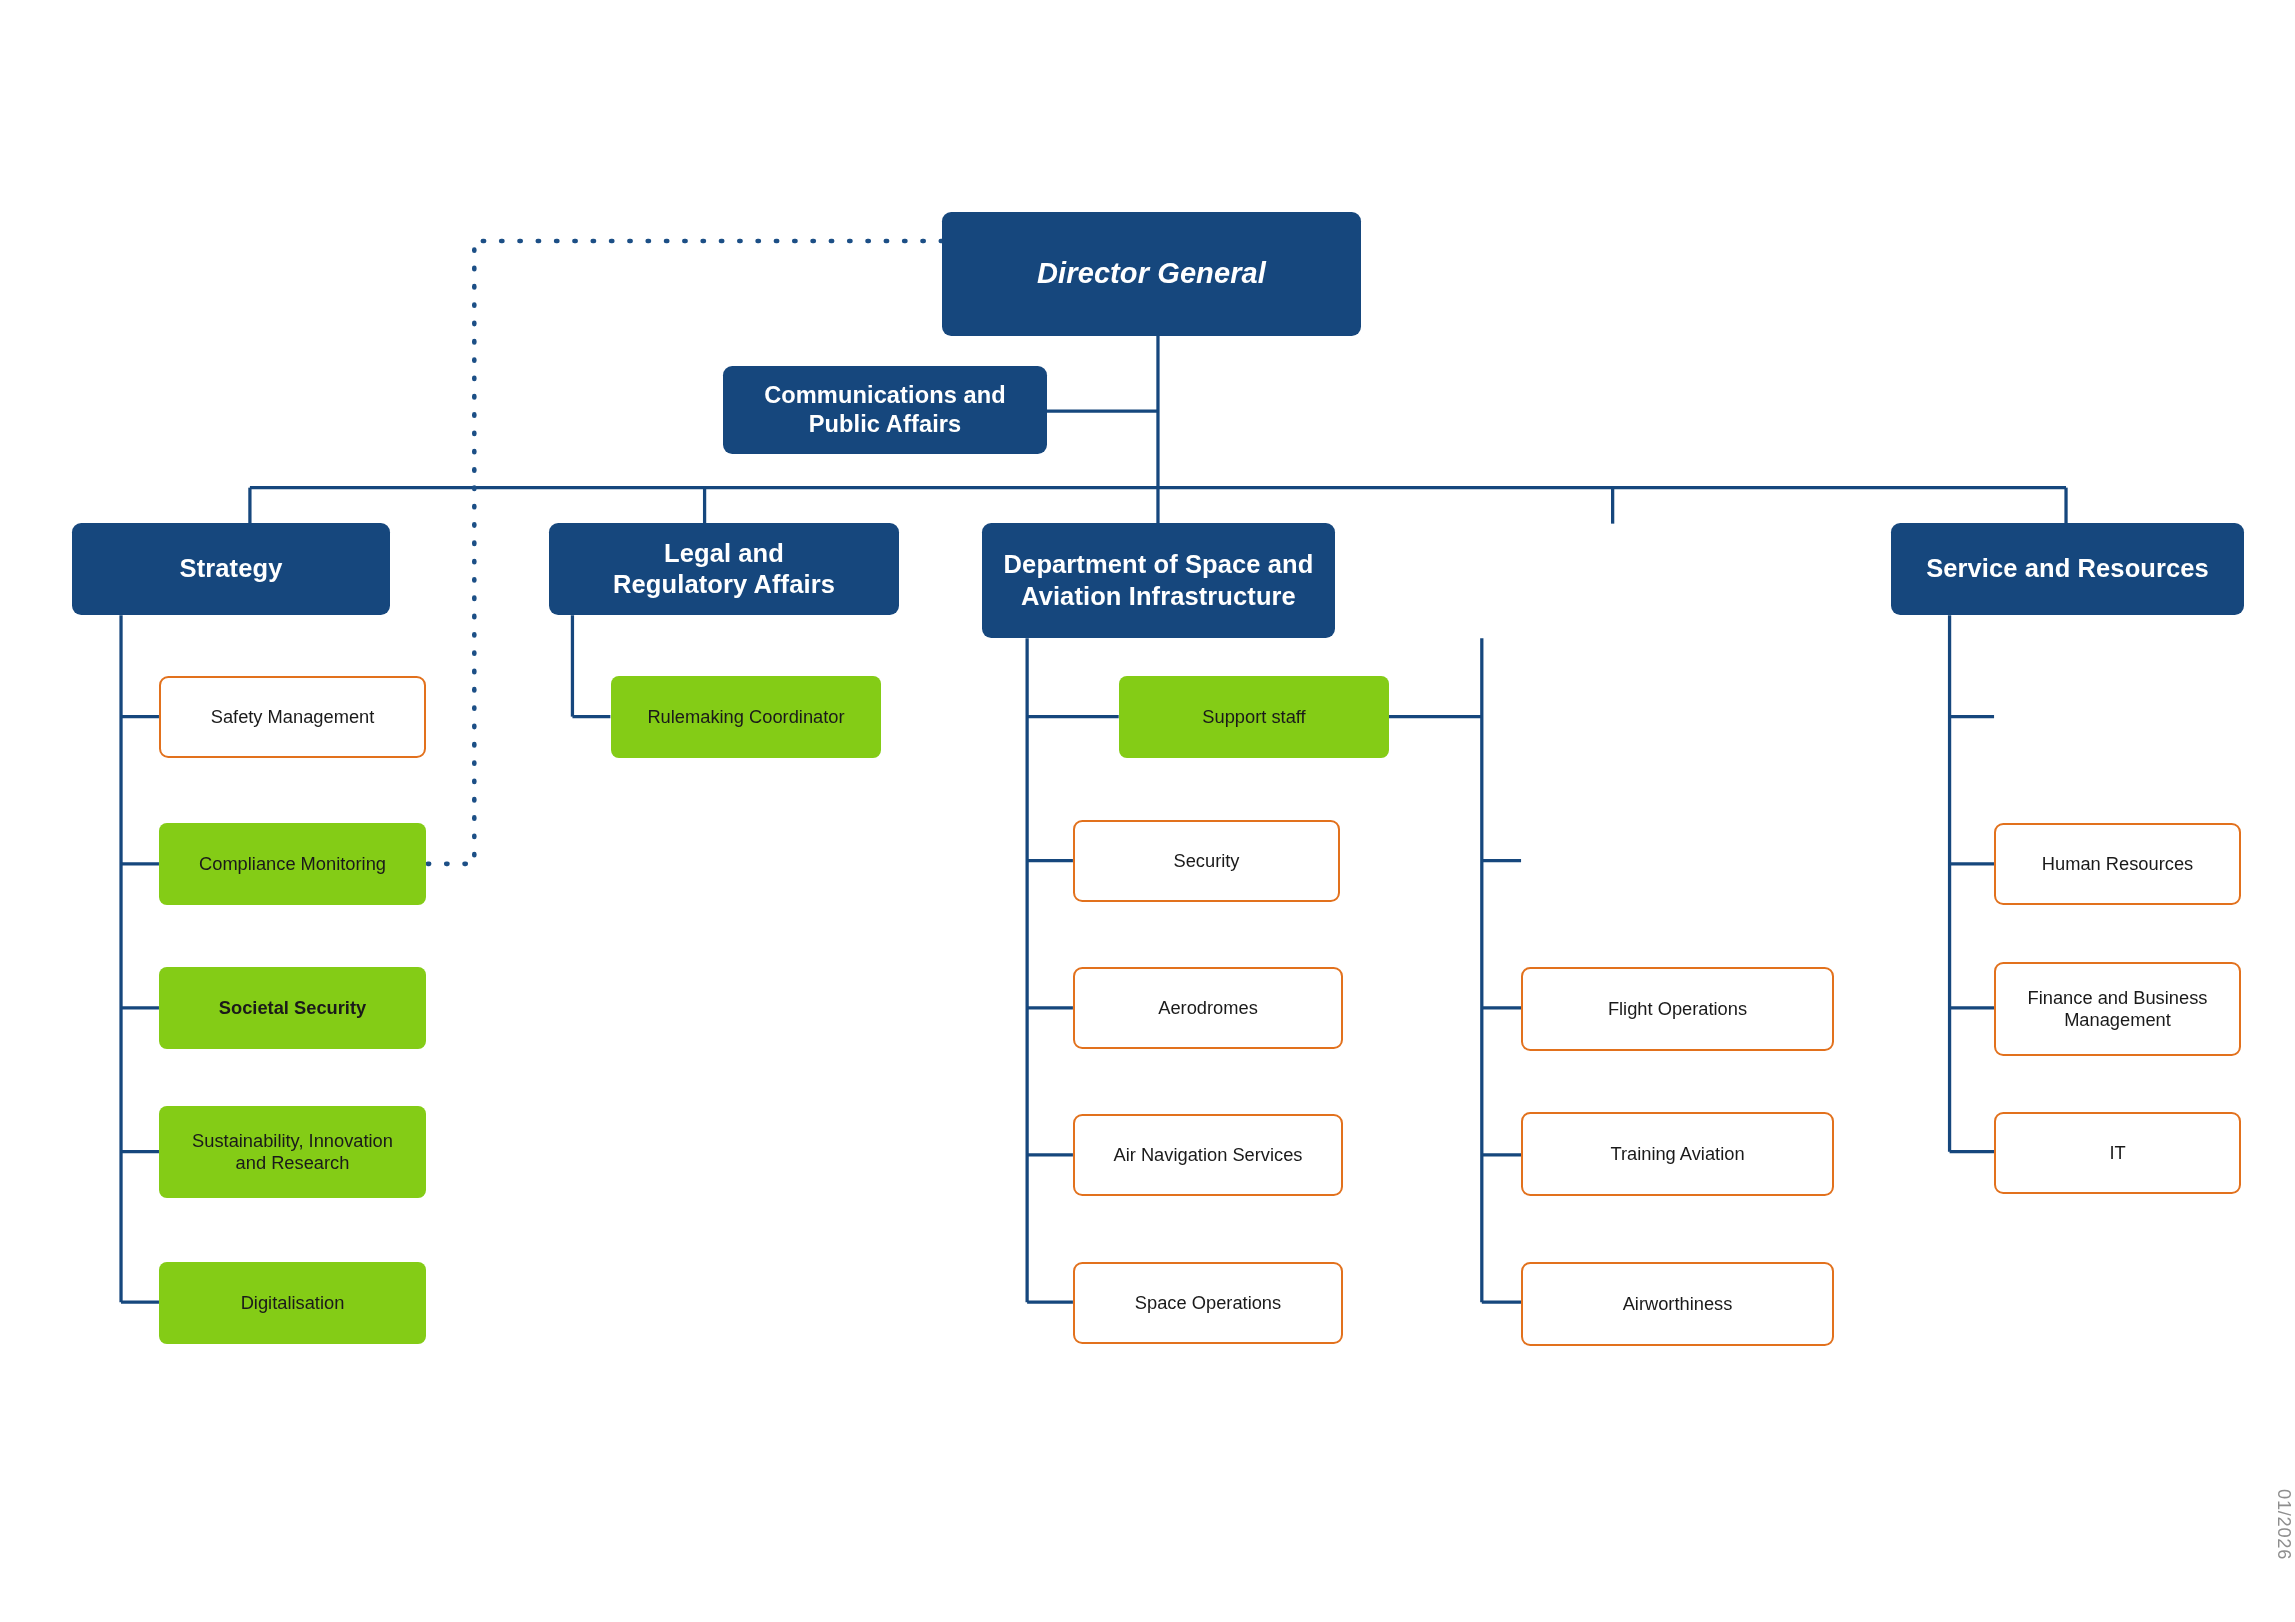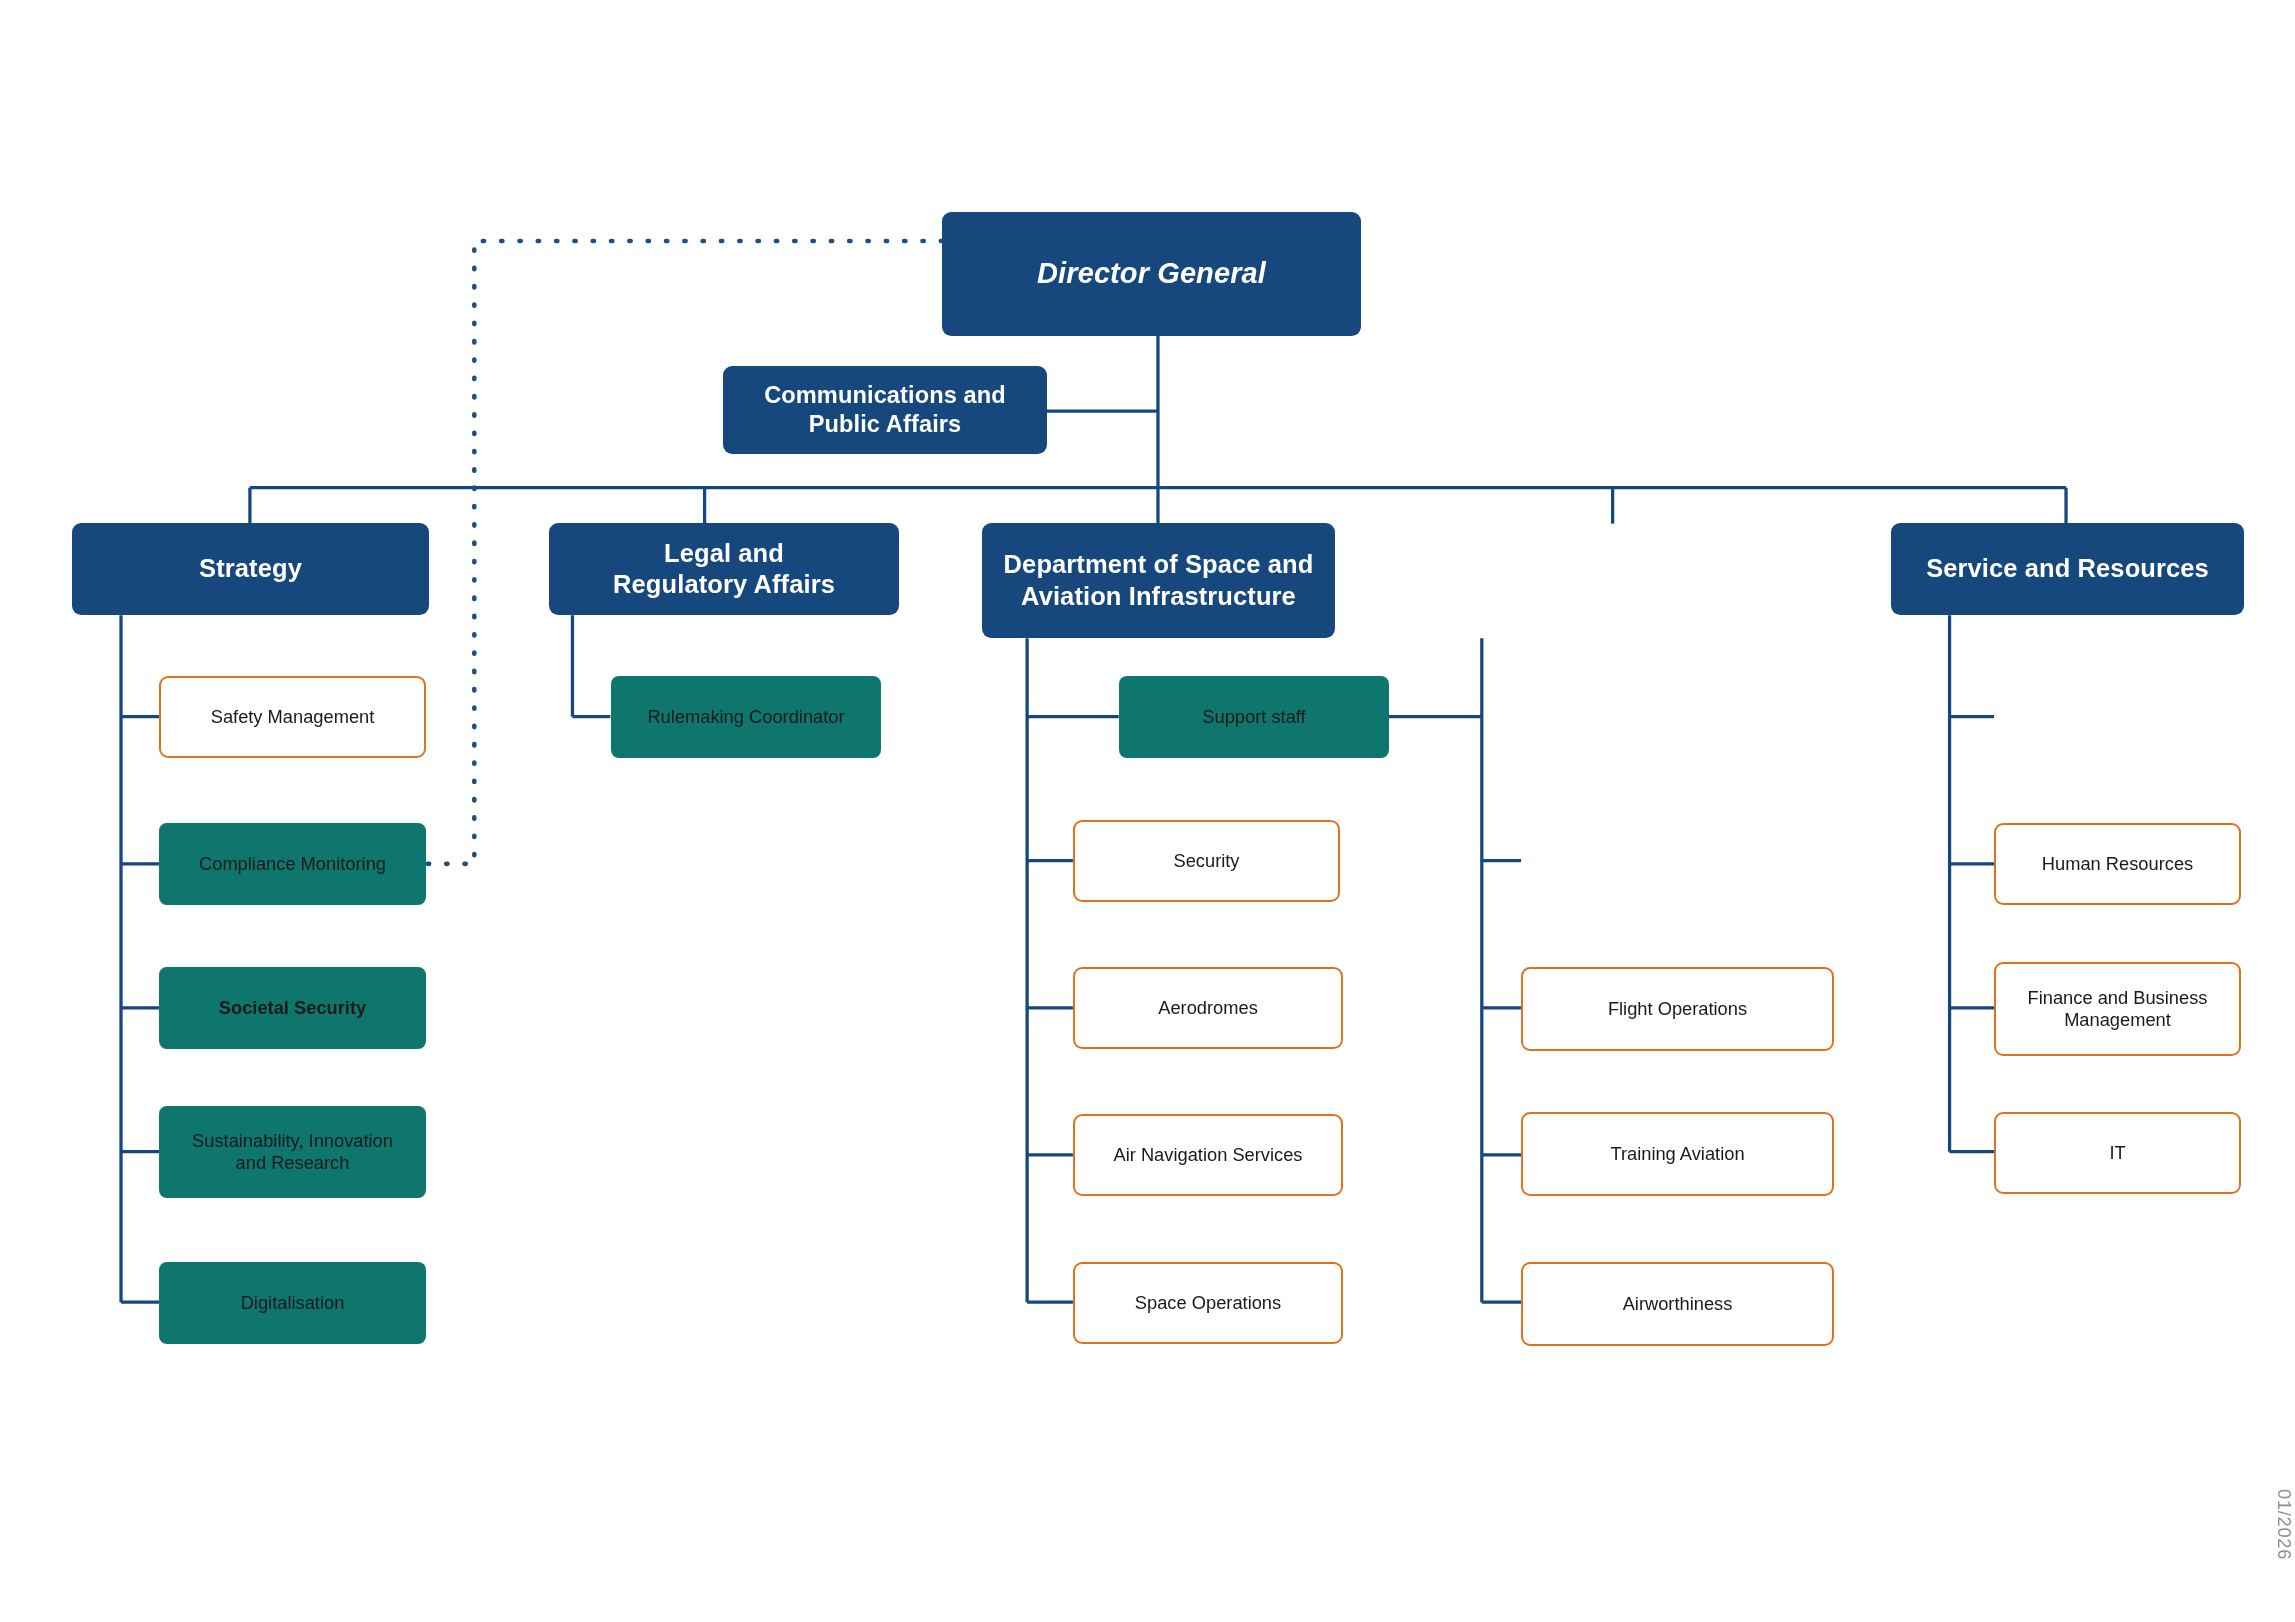--- a/index.html
+++ b/index.html
@@ -39,21 +39,21 @@
     font-weight:bold;
     font-size:25.5px;
     letter-spacing:0.1px;
     border-radius:9.2px;
   }
   .lvl-dark.root{
     font-size:29px;
   }
   
   .lvl-light{
-    background:#0f766e;
+    background:#84cc16;
     color:#1a1a1a;
     font-size:18.3px;
     font-weight:normal;
     border-radius:7.9px;
   }
   
   .lvl-outline{
     background:#ffffff;
     color:#1a1a1a;
     font-size:18.3px;
@@ -133,21 +133,21 @@
 
   <div class="node lvl-dark root" style="left:942px;top:212px;width:419px;height:124px;font-style:italic;">
     <span>Director General</span>
   </div>
 
   <div class="node lvl-dark" style="left:723px;top:366px;width:324px;height:88px;font-size:23.6px;">
     <span>Communications and
 Public Affairs</span>
   </div>
 
-  <div class="node lvl-dark" style="left:72px;top:523px;width:357px;height:92px;text-align:right;">
+  <div class="node lvl-dark" style="left:72px;top:523px;width:318px;height:92px;text-align:right;">
     <span>Strategy</span>
   </div>
 
   <div class="node lvl-dark" style="left:529px;top:523px;width:350px;height:92px;margin-left:20px;">
     <span>Legal and
 Regulatory Affairs</span>
   </div>
 
   <div class="node lvl-dark" style="left:982px;top:523px;width:353px;height:115px;">
     <span>Department of Space and

